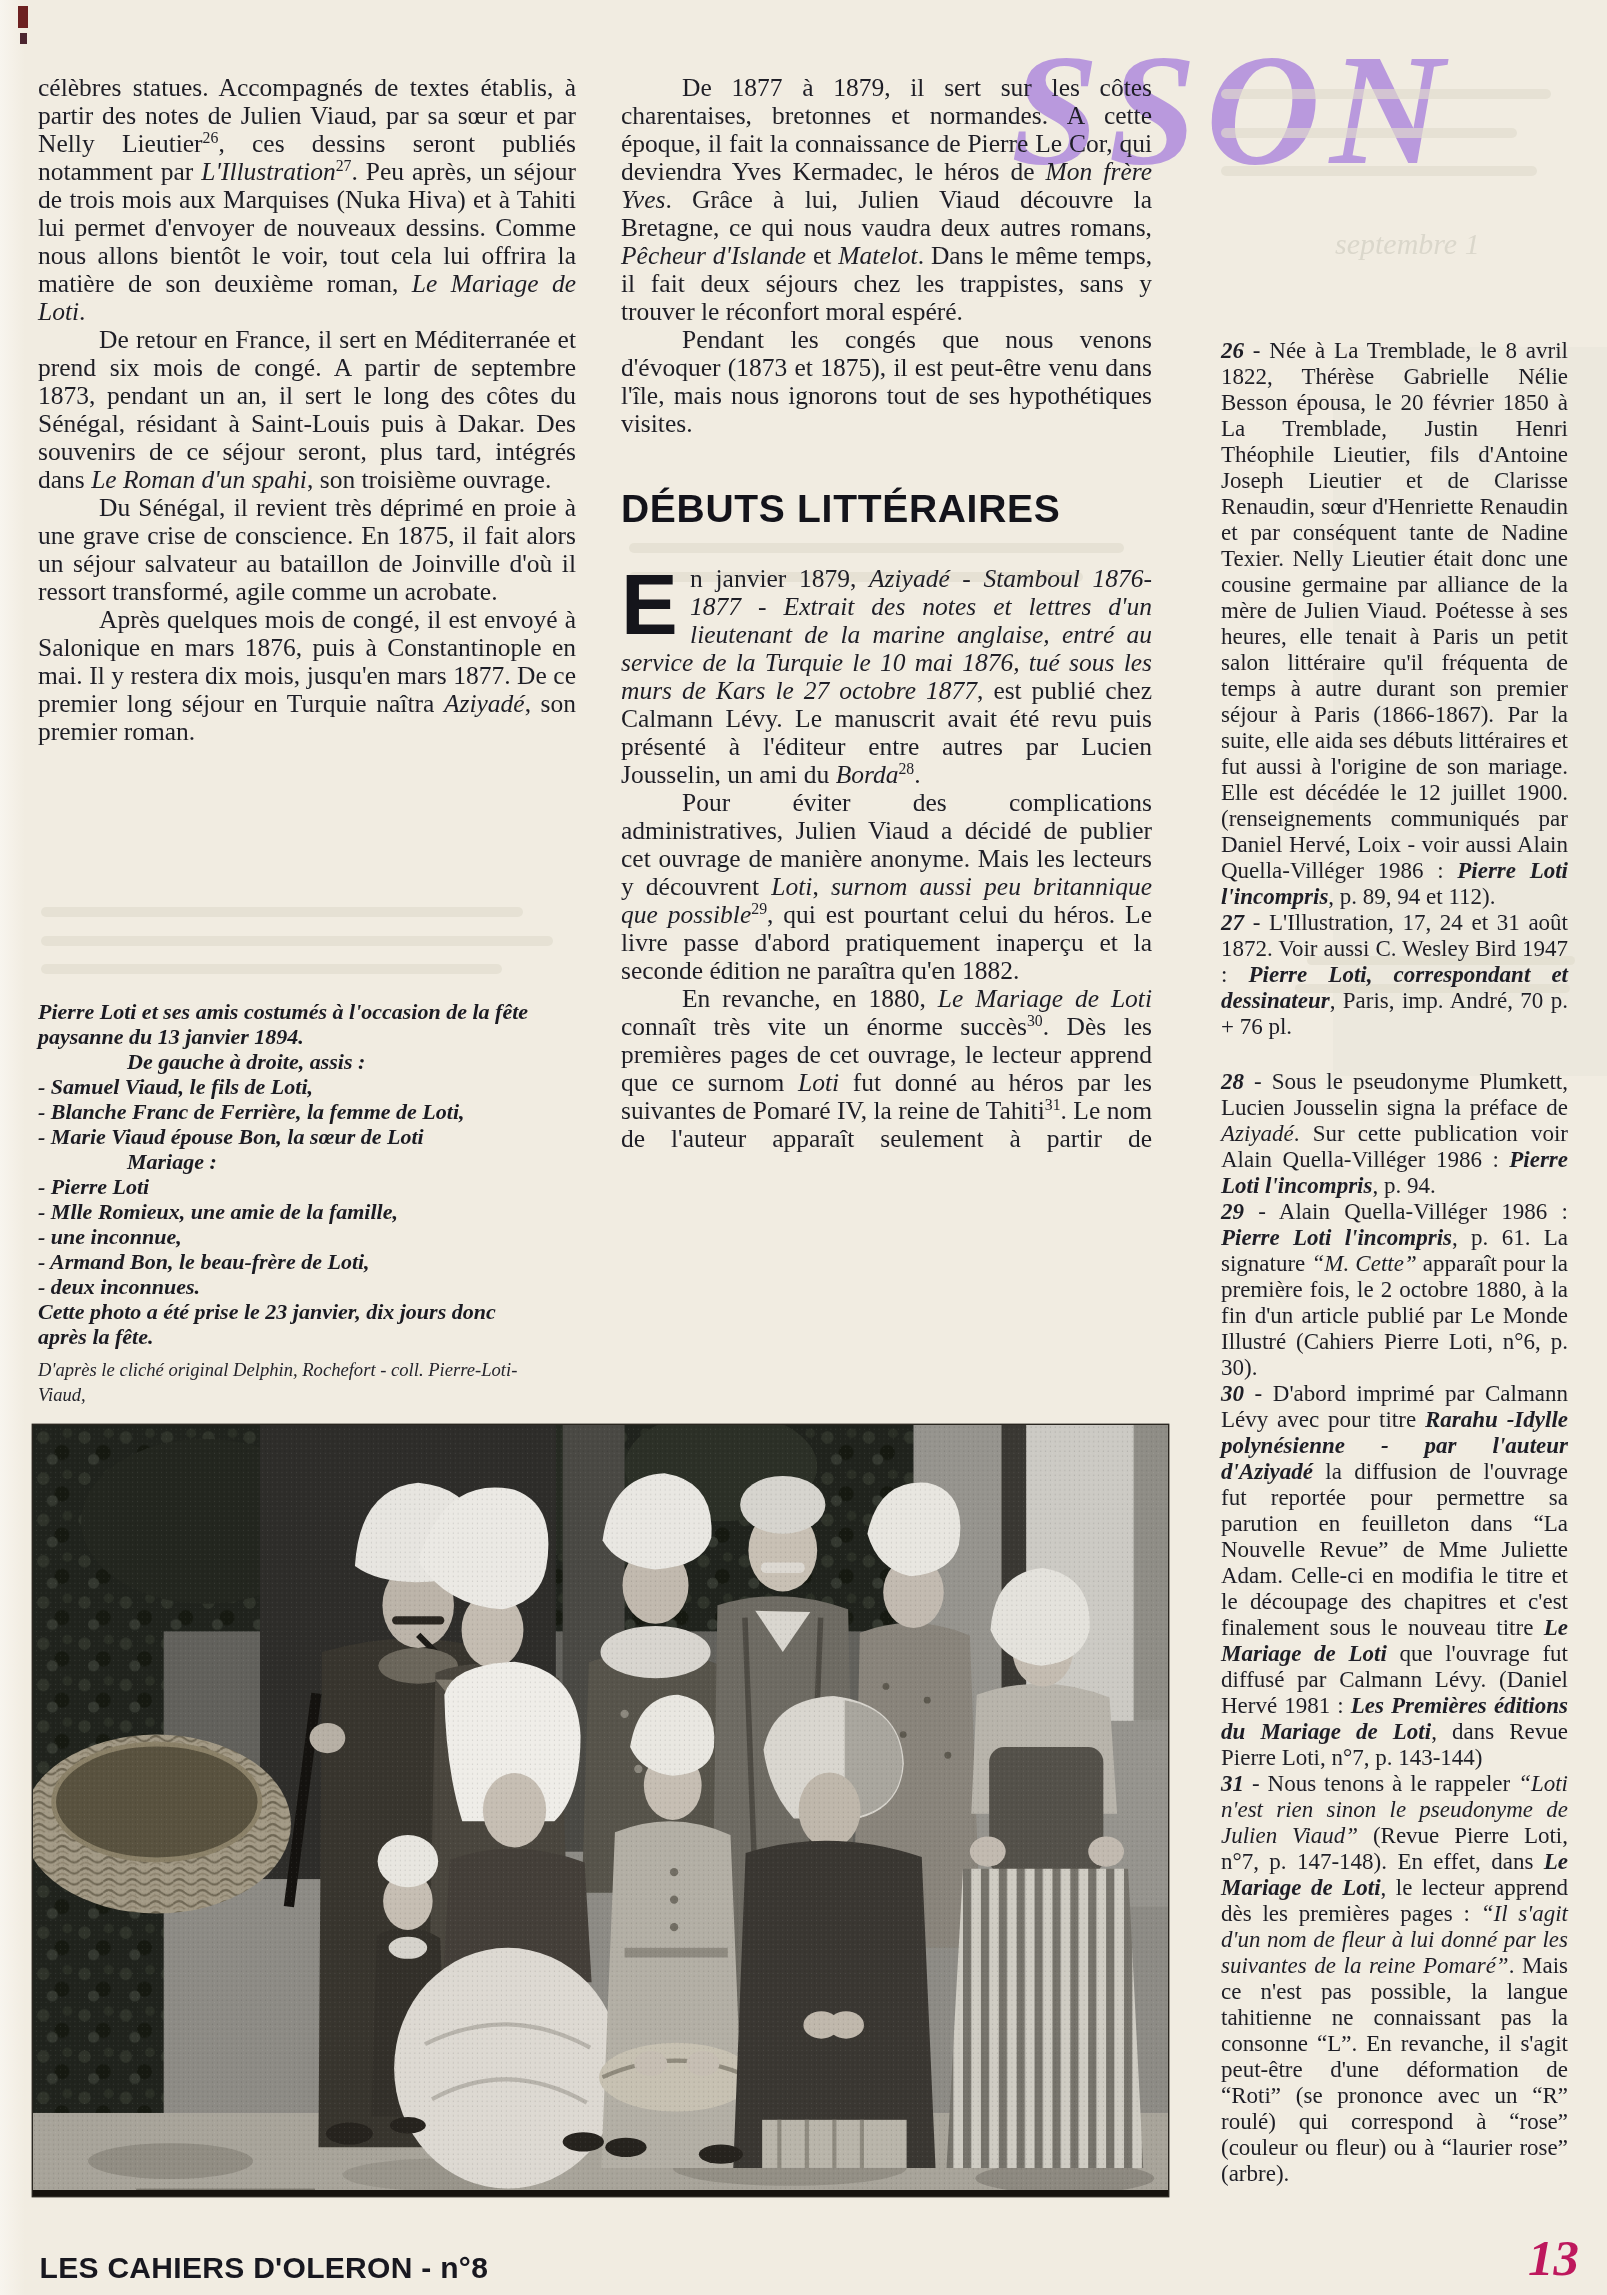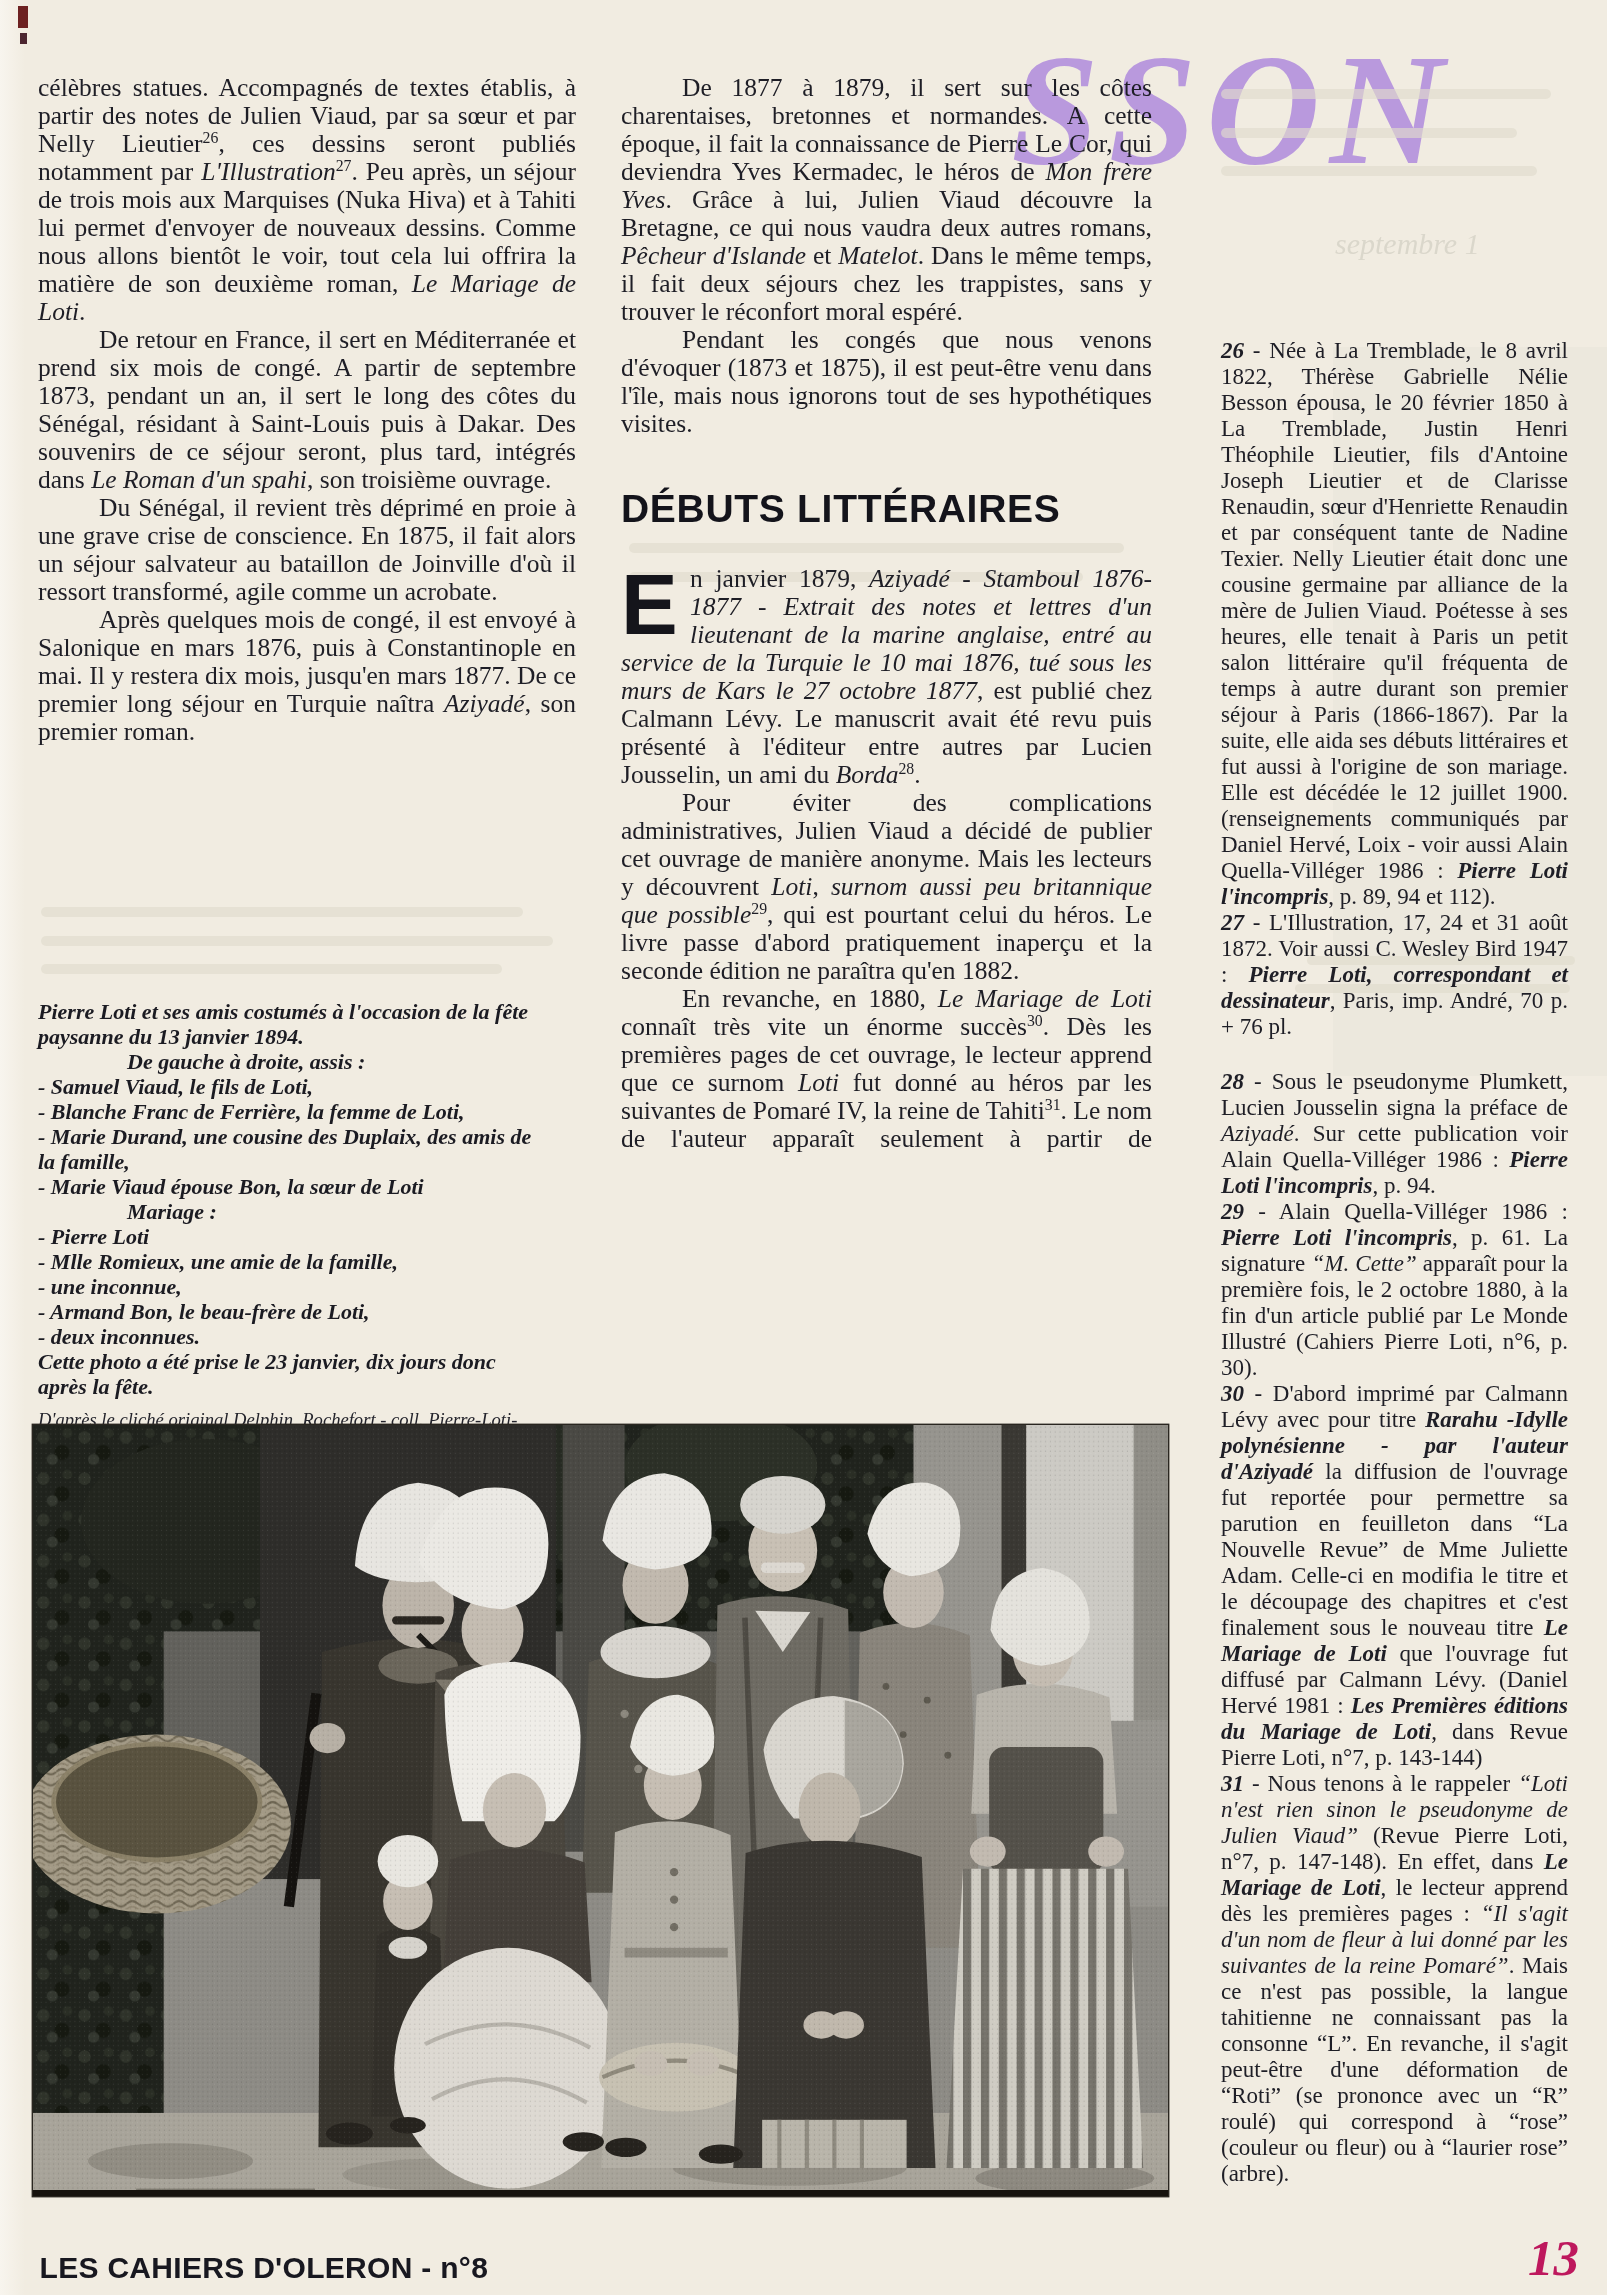--- a/index.html
+++ b/index.html
@@ -84,21 +84,20 @@
         <p class="para ind">Après quelques mois de congé, il est envoyé à Salonique en mars 1876, puis à Constantinople en mai. Il y restera dix mois, jusqu'en mars 1877. De ce premier long séjour en Turquie naîtra <i>Aziyadé</i>, son premier roman.</p>
       </div>
   </section>
 
   <section class="caption">
     <div>
         <p class="">Pierre Loti et ses amis costumés à l'occasion de la fête paysanne du 13 janvier 1894.</p>
         <p class="cind">De gauche à droite, assis :</p>
         <p class="">- Samuel Viaud, le fils de Loti,</p>
         <p class="">- Blanche Franc de Ferrière, la femme de Loti,</p>
-        <p class="">- Marie Durand, une cousine des Duplaix, des amis de la famille,</p>
         <p class="">- Marie Viaud épouse Bon, la sœur de Loti</p>
         <p class="cind">Mariage :</p>
         <p class="">- Pierre Loti</p>
         <p class="">- Mlle Romieux, une amie de la famille,</p>
         <p class="">- une inconnue,</p>
         <p class="">- Armand Bon, le beau-frère de Loti,</p>
         <p class="">- deux inconnues.</p>
         <p class="">Cette photo a été prise le 23 janvier, dix jours donc après la fête.</p>
       </div>
     <p class="credit">D'après le cliché original Delphin, Rochefort - coll. Pierre-Loti-Viaud,</p>

